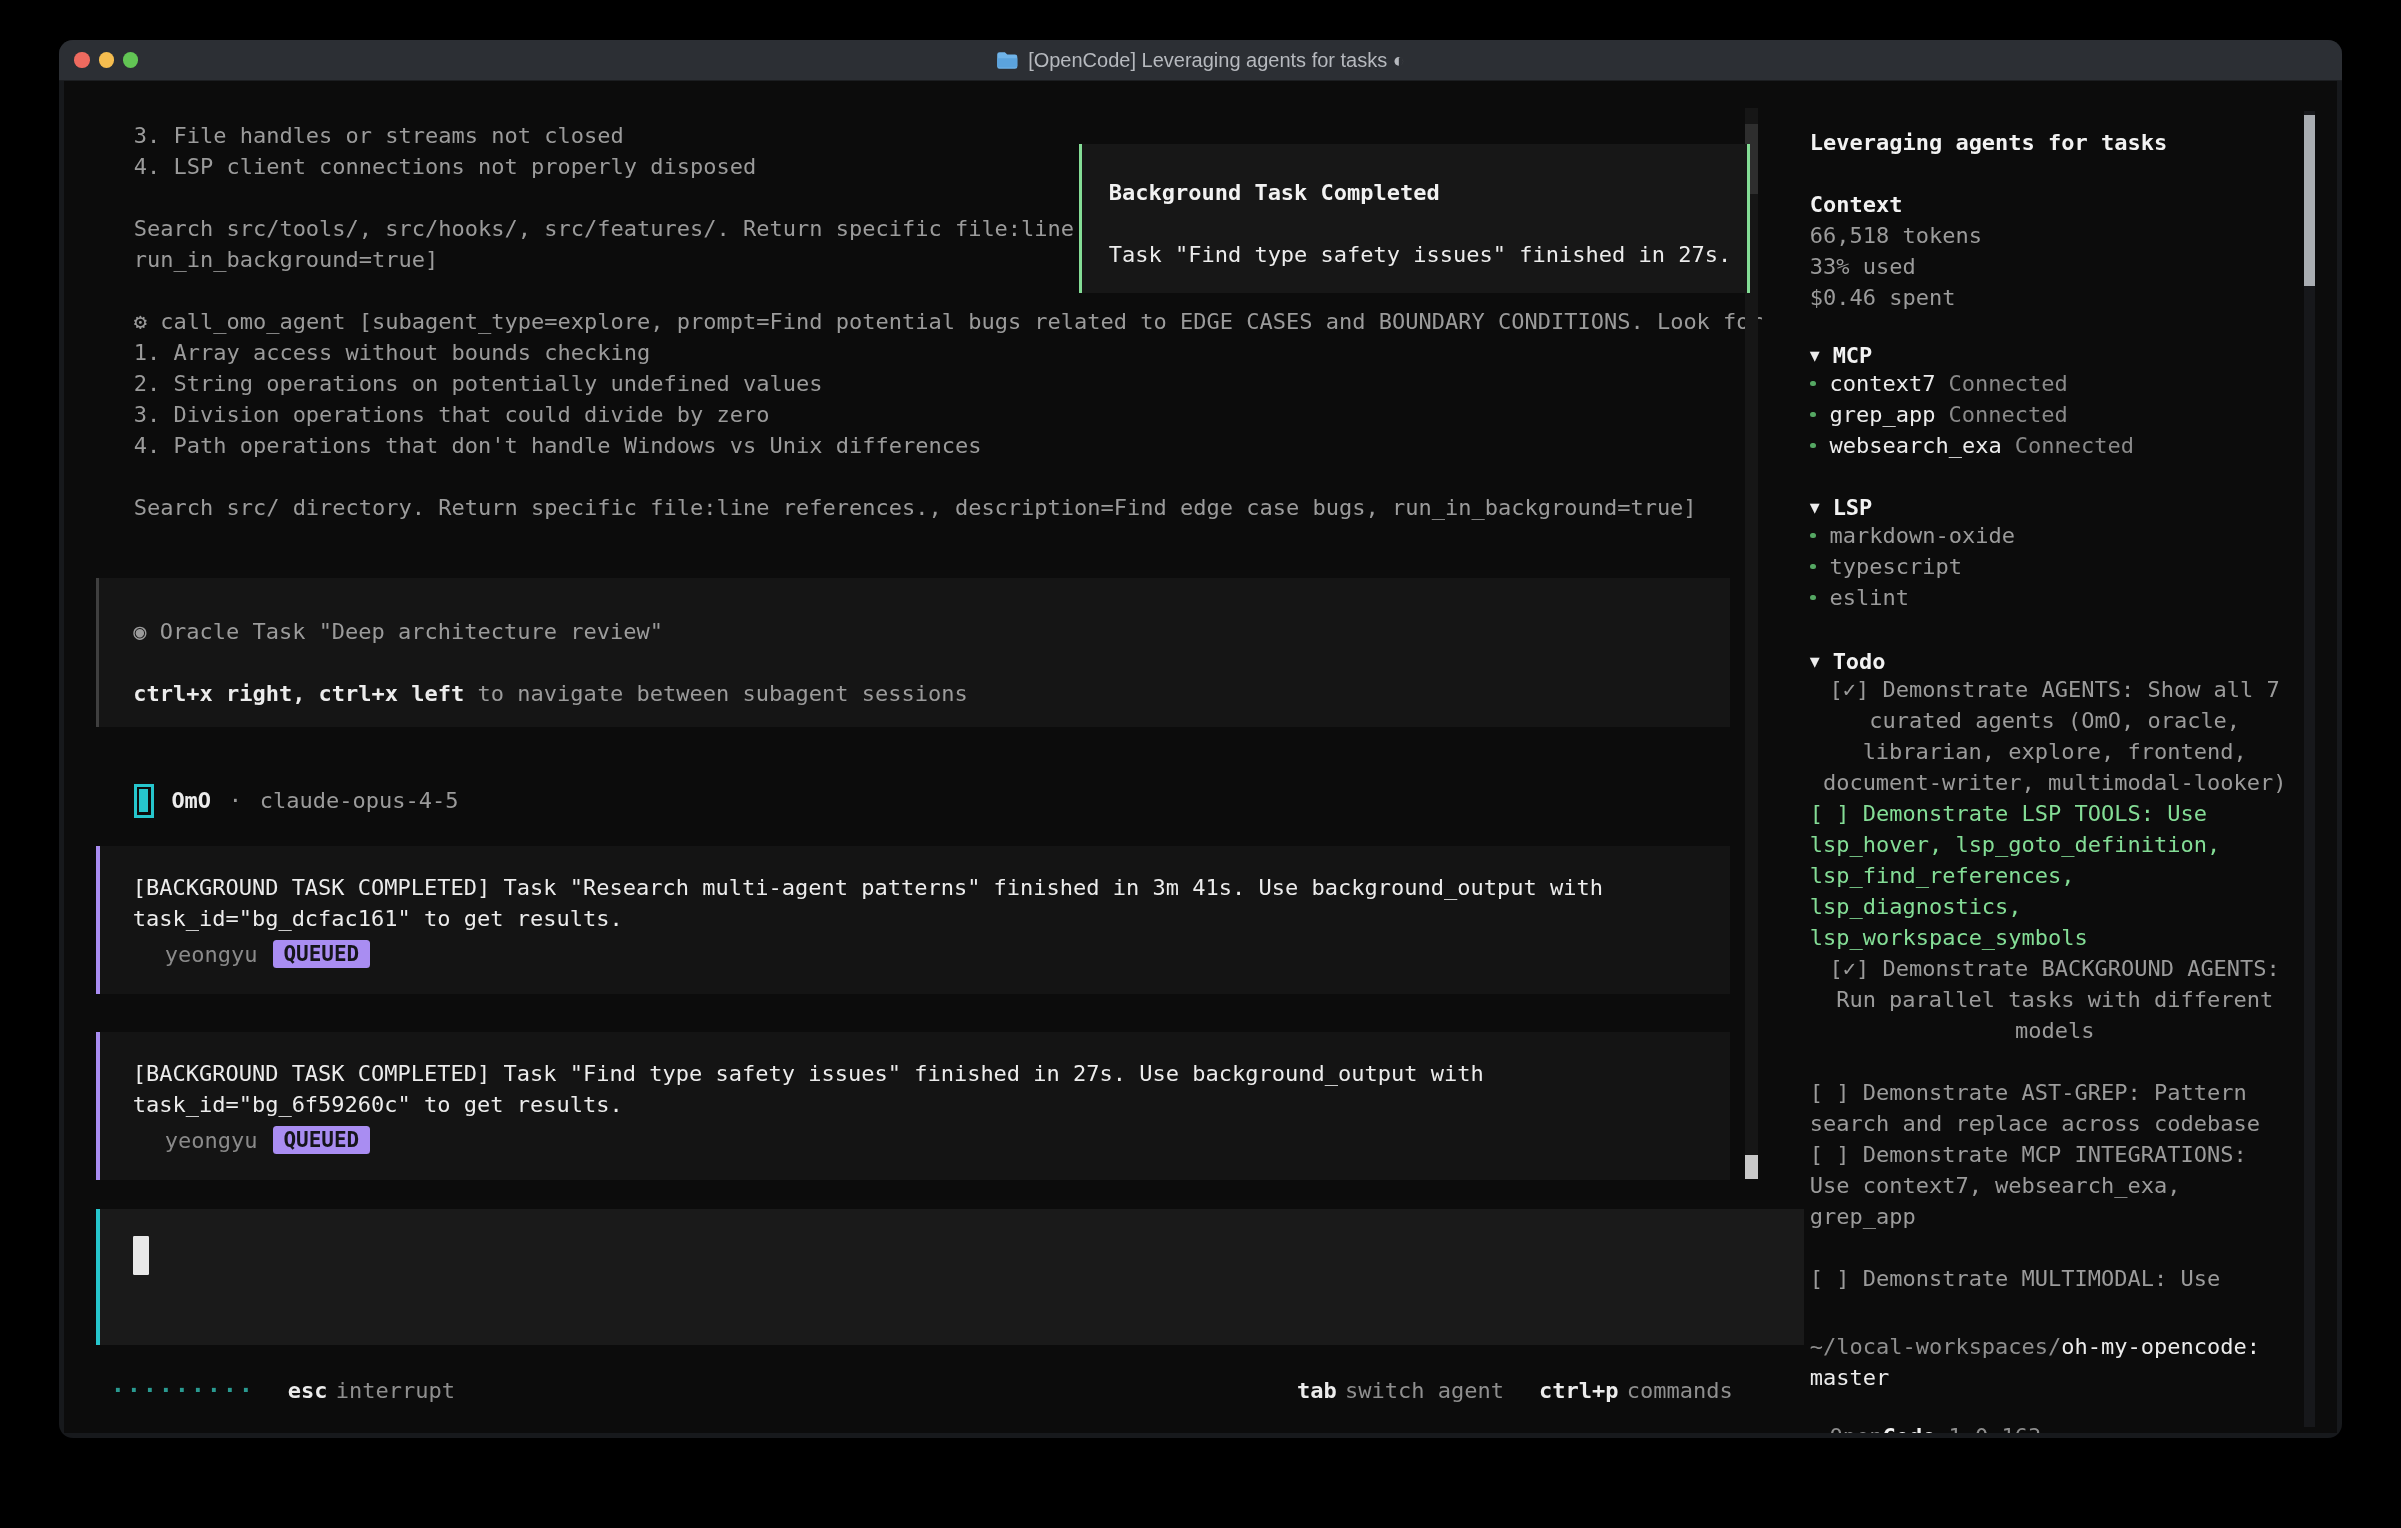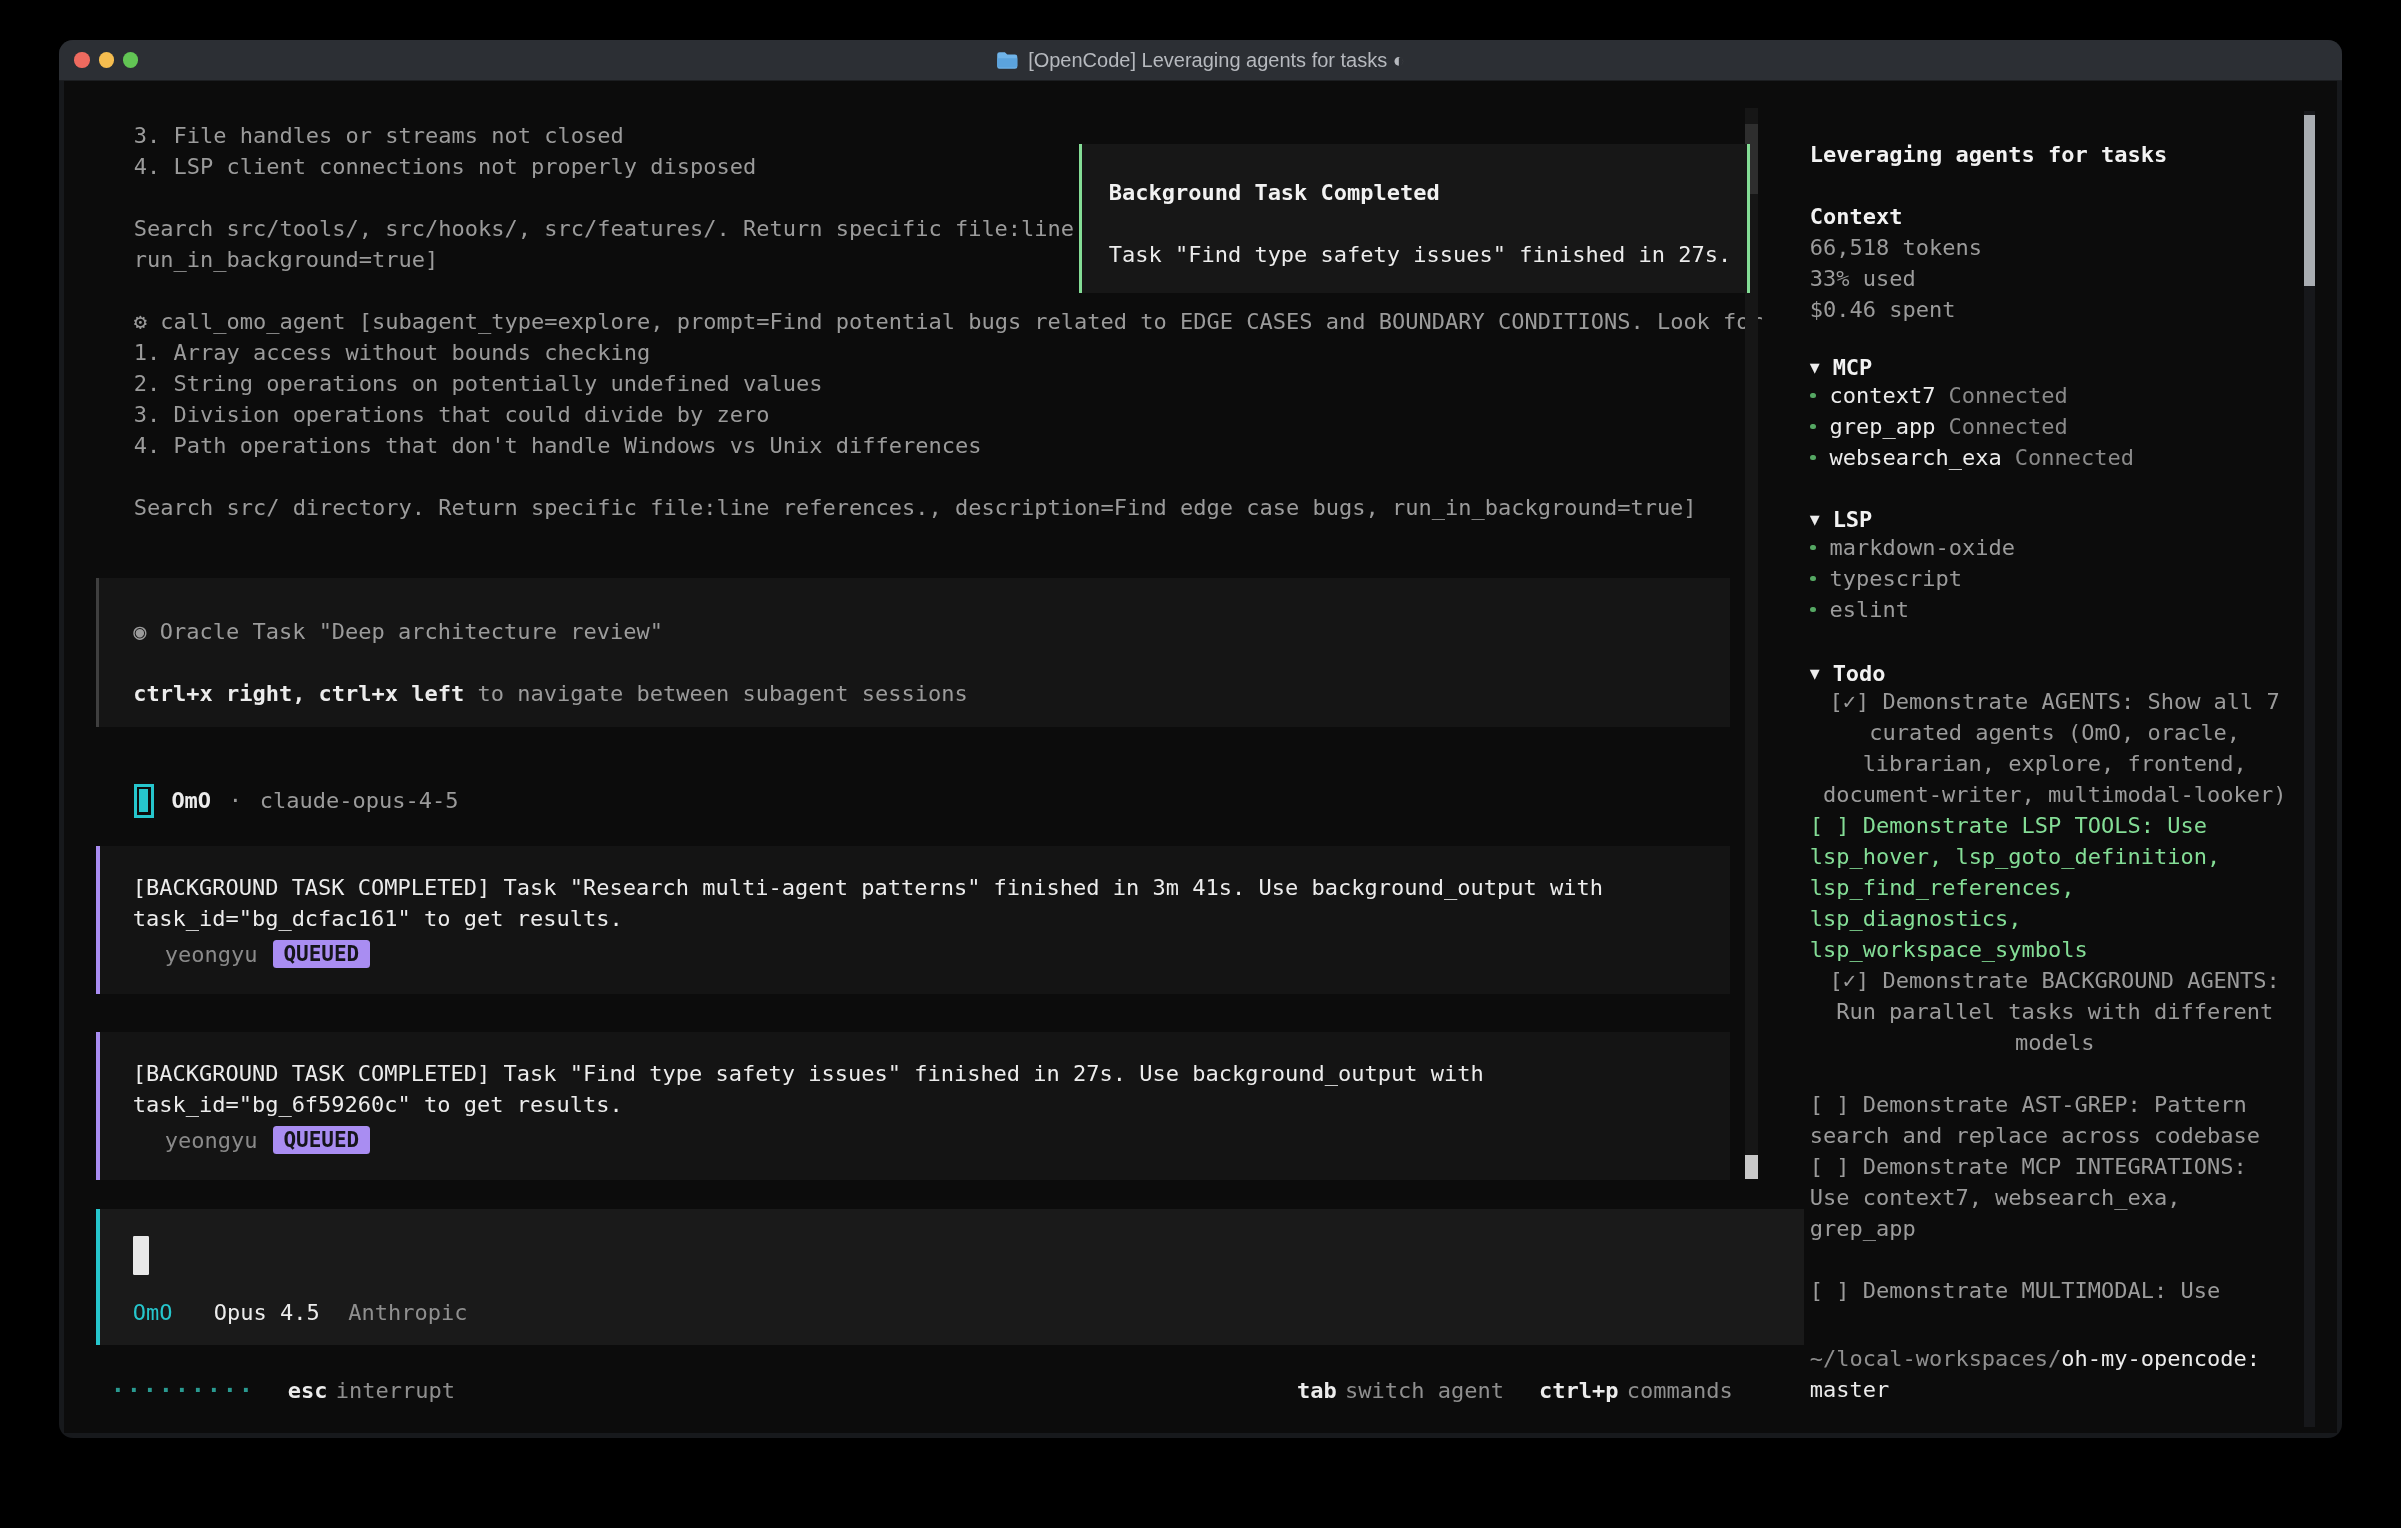--- a/index.html
+++ b/index.html
@@ -61,21 +61,21 @@
   .notification{position:absolute;left:1015px;top:63px;width:671px;height:149px;background:#171717;
                 border-left:3.5px solid #84dd96;border-right:3.5px solid #84dd96;box-sizing:border-box;
                 padding:33px 0 0 27px;z-index:6;}
   .n-title{font-size:22px;line-height:31px;color:#f2f2f2;font-weight:bold;white-space:nowrap;}
   .n-body{margin-top:31px;font-size:22px;line-height:31px;color:#ececec;white-space:nowrap;}
 
   .main-scroll{position:absolute;left:1681px;top:26.6px;width:13px;height:1071px;background:#161616;z-index:2;}
   .ms-thumb-top{position:absolute;left:0;top:16.5px;width:13px;height:70px;background:#2e2e2e;}
   .ms-thumb-bottom{position:absolute;left:0;bottom:0;width:13px;height:23.6px;background:#c8c8c8;}
 
-  .sidebar{position:absolute;left:1746px;top:12px;width:490px;bottom:0;}
+  .sidebar{position:absolute;left:1746px;top:0;width:490px;bottom:0;}
   .sb-line{font-size:22px;line-height:31px;white-space:nowrap;}
   .sb-title{padding-top:46px;font-weight:bold;color:#f2f2f2;}
   .sb-head{margin-top:30px;display:flex;align-items:center;gap:13px;}
   .tri{color:#ececec;font-size:16.5px;} .sb-headtxt{color:#f2f2f2;font-weight:bold;font-size:22px;}
   .dotitem{display:flex;align-items:center;gap:14px;}
   .gdot{width:5.9px;height:5.9px;border-radius:50%;background:#55a863;flex:none;}
   .svc-name{color:#ececec;} .svc-status{color:#8a8a8a;margin-left:13px;}
   .lsp-name{color:#9b9b9b;}
   .todo{font-size:22px;line-height:31px;white-space:pre-line;}
   .todo.done{color:#9b9b9b;text-align:center;} .todo.active{color:#84dd96;} .todo.pending{color:#9b9b9b;}
@@ -152,25 +152,20 @@
         <div class="taskblock tb2">
           <div class="tasktext">[BACKGROUND TASK COMPLETED] Task "Find type safety issues" finished in 27s. Use background_output with task_id="bg_6f59260c" to get results.</div>
           <div class="taskmeta">
             <span class="user">yeongyu</span>
             <span class="badge">QUEUED</span>
           </div>
         </div>
 
         <div class="inputbox">
           <div class="cursor"></div>
-          <div class="modelline">
-            <span class="m-agent">OmO</span>
-            <span class="m-model">Opus 4.5</span>
-            <span class="m-provider">Anthropic</span>
-          </div>
         </div>
 
         <div class="statusbar">
           <div class="sb-left">
             <span class="dots">·········</span>
             <span class="keyhint"><span class="k">esc</span><span class="lbl">interrupt</span></span>
           </div>
           <div class="sb-right">
             <span class="keyhint"><span class="k">tab</span><span class="lbl">switch agent</span></span>
             <span class="keyhint"><span class="k">ctrl+p</span><span class="lbl">commands</span></span>

